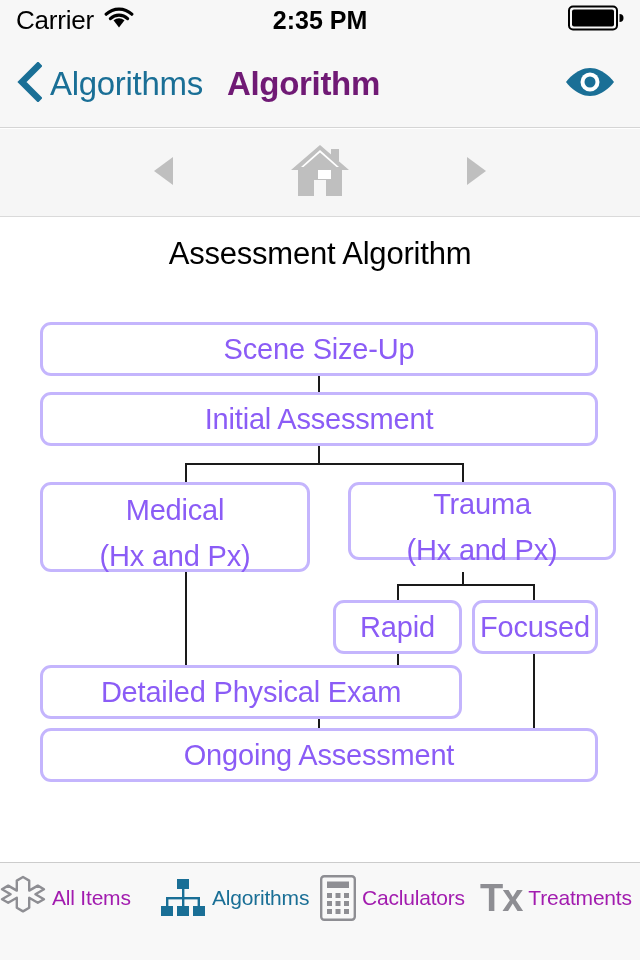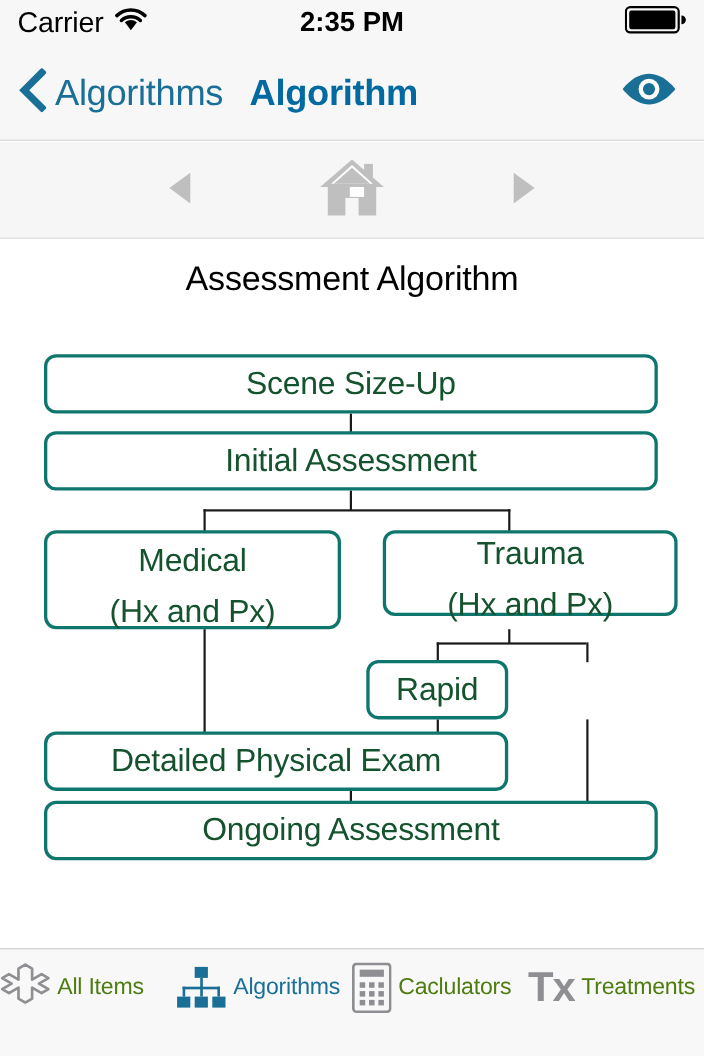--- a/index.html
+++ b/index.html
@@ -83,21 +83,21 @@
   }
   .chevron-left { display: block; }
   .nav-back-label {
     font-size: 33px;
     color: #1a6f96;
     letter-spacing: -0.3px;
   }
   .nav-title {
     font-size: 33px;
     font-weight: bold;
-    color: #0369a1;
+    color: #701a75;
     margin-left: 24px;
     letter-spacing: -0.3px;
   }
   .nav-right {
     margin-left: auto;
     margin-right: 24px;
     display: flex;
     align-items: center;
     cursor: pointer;
   }
@@ -145,29 +145,29 @@
 
   .diagram {
     position: relative;
     width: 640px;
     height: 470px;
     margin-top: 50px;
   }
 
   .node {
     position: absolute;
-    border: 3px solid #0f766e;
+    border: 3px solid #c4b5fd;
     border-radius: 11px;
     background: #ffffff;
     display: flex;
     align-items: center;
     justify-content: center;
     text-align: center;
     font-size: 29px;
-    color: #14532d;
+    color: #8b5cf6;
     line-height: 1.18;
     letter-spacing: -0.2px;
     z-index: 2;
     cursor: pointer;
   }
   .node .l2 { display: block; margin-top: 12px; }
 
   .connector {
     position: absolute;
     background: #1a1a1a;
@@ -199,21 +199,21 @@
     padding: 0;
   }
   .tab-icon {
     height: 46px;
     display: flex;
     align-items: center;
     justify-content: center;
   }
   .tab-label {
     font-size: 21px;
-    color: #4d7c0f;
+    color: #a21caf;
     letter-spacing: -0.2px;
   }
   .tab-item.active .tab-label { color: #1a6f96; }
   .tx-glyph {
     font-size: 38px;
     font-weight: bold;
     color: #8e8e93;
     line-height: 1;
     letter-spacing: -1px;
   }
@@ -348,20 +348,23 @@
         <span>
           <span class="l2">Trauma</span>
           <span class="l2">(Hx and Px)</span>
         </span>
       </div>
 
       <div class="node" style="left:333px; top:278px; width:129px; height:54px;border-radius:11px;">
         <span>Rapid</span>
       </div>
 
+      <div class="node" style="left:472px; top:278px; width:126px; height:54px;">
+        <span>Focused</span>
+      </div>
 
       <div class="node" style="left:40px; top:406px; width:558px; height:54px;">
         <span>Ongoing Assessment</span>
       </div>
 
       <div class="node" style="left:40px; top:343px; width:422px; height:54px;">
         <span>Detailed Physical Exam</span>
       </div>
 
     </div>

